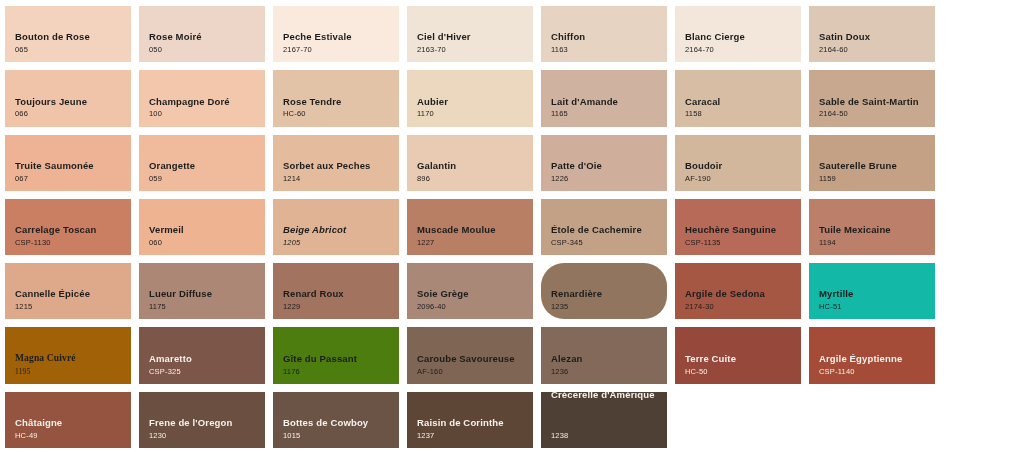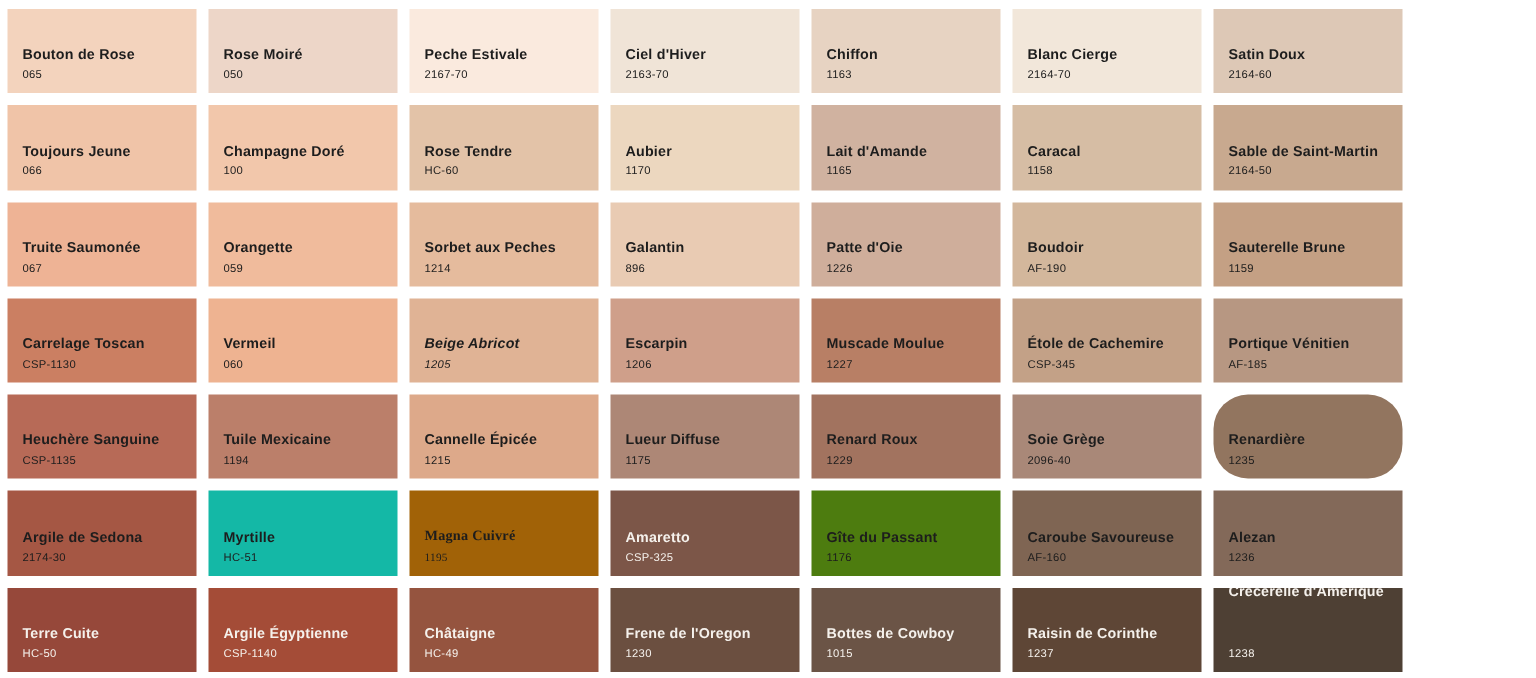--- a/index.html
+++ b/index.html
@@ -148,36 +148,28 @@
       <div class="swatch-code">CSP-1130</div>
     </div>
     <div class="swatch text-dark" style="background: rgb(238, 179, 145);">
       <div class="swatch-name">Vermeil</div>
       <div class="swatch-code">060</div>
     </div>
     <div class="swatch text-dark" style="background: rgb(224, 179, 149); font-style: italic;">
       <div class="swatch-name">Beige Abricot</div>
       <div class="swatch-code">1205</div>
     </div>
-    <div class="swatch text-dark" style="background: rgb(207, 159, 138);">
-      <div class="swatch-name">Escarpin</div>
-      <div class="swatch-code">1206</div>
-    </div>
     <div class="swatch text-dark" style="background: rgb(184, 127, 101);">
       <div class="swatch-name">Muscade Moulue</div>
       <div class="swatch-code">1227</div>
     </div>
     <div class="swatch text-dark" style="background: rgb(195, 161, 135);">
       <div class="swatch-name">Étole de Cachemire</div>
       <div class="swatch-code">CSP-345</div>
     </div>
-    <div class="swatch text-dark" style="background: rgb(183, 151, 130);">
-      <div class="swatch-name">Portique Vénitien</div>
-      <div class="swatch-code">AF-185</div>
-    </div>
     <div class="swatch text-dark" style="background: rgb(183, 106, 87);">
       <div class="swatch-name">Heuchère Sanguine</div>
       <div class="swatch-code">CSP-1135</div>
     </div>
     <div class="swatch text-dark" style="background: rgb(187, 127, 106);">
       <div class="swatch-name">Tuile Mexicaine</div>
       <div class="swatch-code">1194</div>
     </div>
     <div class="swatch text-dark" style="background: rgb(221, 169, 138);">
       <div class="swatch-name">Cannelle Épicée</div>

